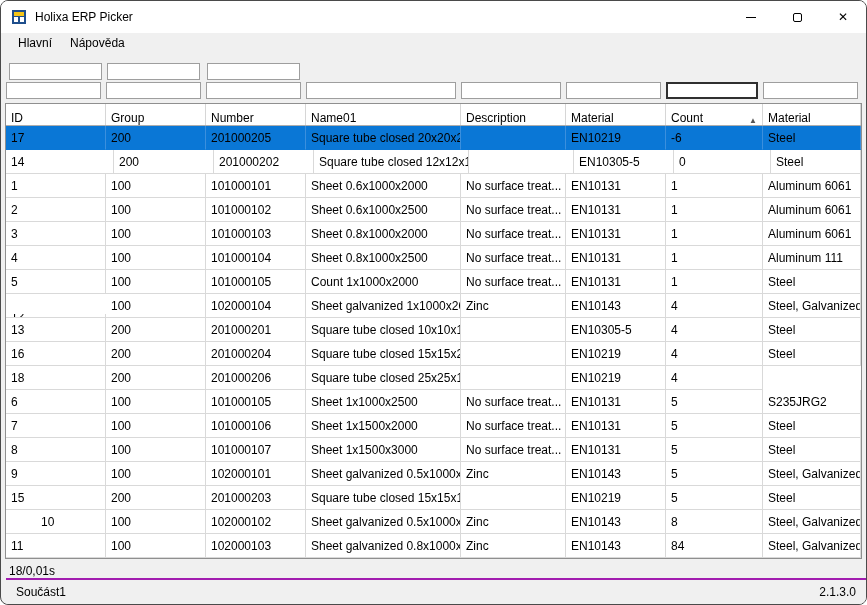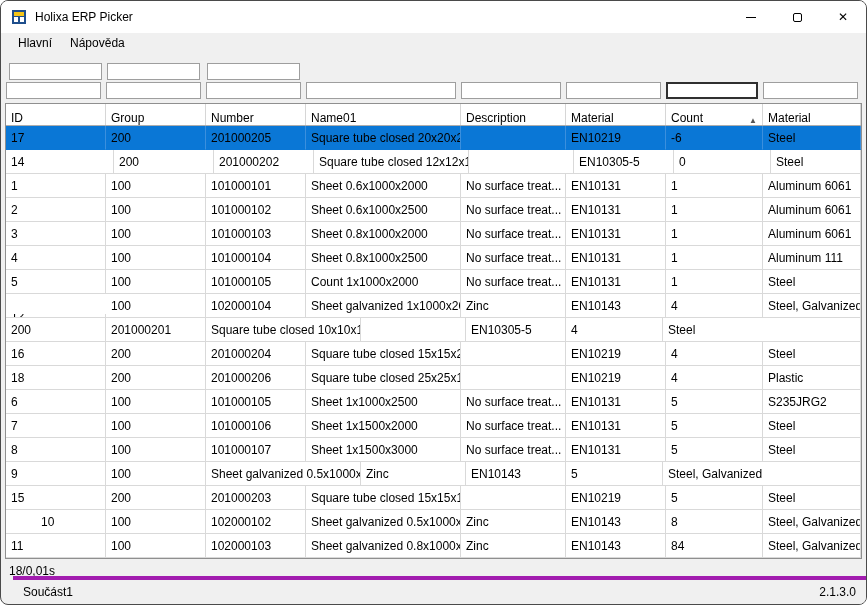--- a/index.html
+++ b/index.html
@@ -28,21 +28,21 @@
   
   .grid{margin:0 4px;width:857px;background:#ffffff;border:1px solid #8f8f8f;}
   .h-row{display:flex;height:22px;background:#ffffff;border-bottom:1px solid #adadad;}
   .h-cell{border-right:1px solid #d6d6d6;display:flex;align-items:flex-end;padding:0 5px;white-space:nowrap;overflow:hidden;}
   .sort-arrow{margin-left:auto;font-size:8px;color:#555;padding-left:4px;}
   .row{display:flex;height:24px;background:#ffffff;}
   .cell{border-right:1px solid #d9d9d9;border-bottom:1px solid #d9d9d9;display:flex;align-items:center;padding:0 5px;white-space:nowrap;overflow:hidden;}
   .row.selected .cell{background:var(--sel,#0a77d6);color:#000000;border-right-color:#3b8fdd;border-bottom-color:var(--sel,#0a77d6);}
   
   .status-line{padding:5px 8px 0 8px;height:20px;}
-  .status-strip{position:absolute;left:12px;right:0;bottom:0;height:25px;background:#f0f0f0;border-top:4px solid #a21caf;display:flex;align-items:center;padding:12px 10px;}
+  .status-strip{position:absolute;left:5px;right:0;bottom:0;height:25px;background:#f0f0f0;border-top:2px solid #a21caf;display:flex;align-items:center;padding:12px 10px;}
   .status-version{margin-left:auto;}
 </style>
 </head>
 <body>
 
 <div class="window">
 
   <div class="titlebar">
     <span class="app-icon">
       <svg width="16" height="16" viewBox="0 0 16 16">
@@ -192,20 +192,21 @@
           <div class="cell" style="width: 100px; margin-top: 20px;">12</div>
           <div class="cell" style="width: 100px;">100</div>
           <div class="cell" style="width: 100px;">102000104</div>
           <div class="cell" style="width: 155px;">Sheet galvanized 1x1000x20...</div>
           <div class="cell" style="width: 105px;">Zinc</div>
           <div class="cell" style="width: 100px;">EN10143</div>
           <div class="cell" style="width: 97px;">4</div>
           <div class="cell" style="width: 100px; flex: 1 1 0%;">Steel, Galvanized</div>
         </div>
         <div class="row">
+          <div class="cell" style="width: 100px;">13</div>
           <div class="cell" style="width: 100px;">200</div>
           <div class="cell" style="width: 100px;">201000201</div>
           <div class="cell" style="width: 155px;">Square tube closed 10x10x1</div>
           <div class="cell" style="width: 105px;"></div>
           <div class="cell" style="width: 100px;">EN10305-5</div>
           <div class="cell" style="width: 97px;">4</div>
           <div class="cell" style="width: 100px; flex: 1 1 0%;">Steel</div>
         </div>
         <div class="row">
           <div class="cell" style="width: 100px;">16</div>
@@ -218,21 +219,20 @@
           <div class="cell" style="width: 100px; flex: 1 1 0%;">Steel</div>
         </div>
         <div class="row">
           <div class="cell" style="width: 100px;">18</div>
           <div class="cell" style="width: 100px;">200</div>
           <div class="cell" style="width: 100px;">201000206</div>
           <div class="cell" style="width: 155px;">Square tube closed 25x25x1.5</div>
           <div class="cell" style="width: 105px;"></div>
           <div class="cell" style="width: 100px;">EN10219</div>
           <div class="cell" style="width: 97px;">4</div>
-          <div class="cell" style="width: 100px; flex: 1 1 0%;">Plastic</div>
         </div>
         <div class="row">
           <div class="cell" style="width: 100px;">6</div>
           <div class="cell" style="width: 100px;">100</div>
           <div class="cell" style="width: 100px;">101000105</div>
           <div class="cell" style="width: 155px;">Sheet 1x1000x2500</div>
           <div class="cell" style="width: 105px;">No surface treat...</div>
           <div class="cell" style="width: 100px;">EN10131</div>
           <div class="cell" style="width: 97px;">5</div>
           <div class="cell" style="width: 100px; flex: 1 1 0%;">S235JRG2</div>
@@ -253,20 +253,21 @@
           <div class="cell" style="width: 100px;">101000107</div>
           <div class="cell" style="width: 155px;">Sheet 1x1500x3000</div>
           <div class="cell" style="width: 105px;">No surface treat...</div>
           <div class="cell" style="width: 100px;">EN10131</div>
           <div class="cell" style="width: 97px;">5</div>
           <div class="cell" style="width: 100px; flex: 1 1 0%;">Steel</div>
         </div>
         <div class="row">
           <div class="cell" style="width: 100px;">9</div>
           <div class="cell" style="width: 100px;">100</div>
+          <div class="cell" style="width: 100px;">102000101</div>
           <div class="cell" style="width: 155px;">Sheet galvanized 0.5x1000x...</div>
           <div class="cell" style="width: 105px;">Zinc</div>
           <div class="cell" style="width: 100px;">EN10143</div>
           <div class="cell" style="width: 97px;">5</div>
           <div class="cell" style="width: 100px; flex: 1 1 0%;">Steel, Galvanized</div>
         </div>
         <div class="row">
           <div class="cell" style="width: 100px;">15</div>
           <div class="cell" style="width: 100px;">200</div>
           <div class="cell" style="width: 100px;">201000203</div>

